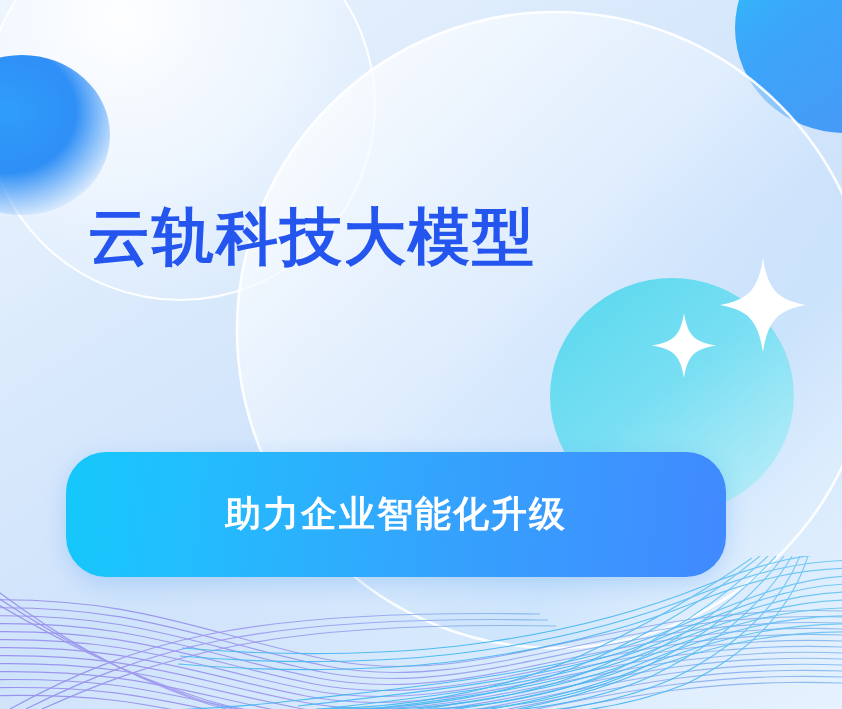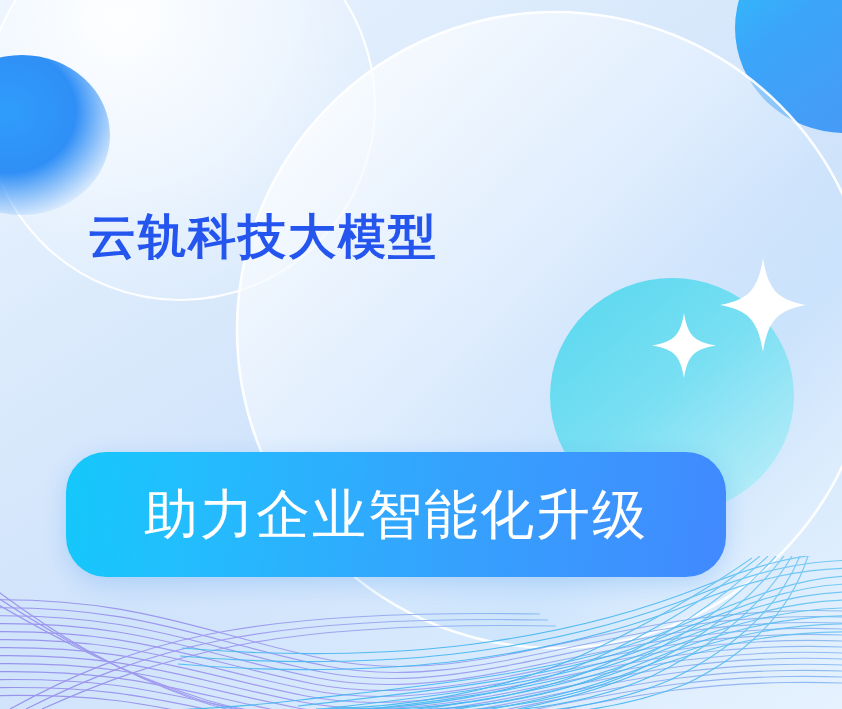--- a/index.html
+++ b/index.html
@@ -34,21 +34,21 @@
 
   .headline {
     position: absolute;
     left: 88px;
     top: 186px;
     width: 640px;
   }
 
   .headline-line {
     display: block;
-    font-size: 48px;
+    font-size: 62px;
     line-height: 102px;
     font-weight: 700;
     color: #2455ee;
     letter-spacing: 2px;
     white-space: nowrap;
     font-family: "Liberation Sans", "DejaVu Sans", sans-serif;
   }
 
   .cta-button {
     position: absolute;
@@ -61,22 +61,22 @@
     background: linear-gradient(97deg, #14c8fb 0%, #22befd 18%, #35a2fd 58%, #4189ff 100%);
     display: flex;
     align-items: center;
     justify-content: center;
     cursor: pointer;
     padding: 0;
     box-shadow: 0 6px 22px rgba(40,130,240,0.22);
   }
 
   .cta-label {
-    font-size: 54px;
-    font-weight: 400;
+    font-size: 36px;
+    font-weight: 700;
     color: #ffffff;
     letter-spacing: 2px;
     line-height: 1;
     white-space: nowrap;
     font-family: "Liberation Sans", "DejaVu Sans", sans-serif;
     padding-bottom: 2px;
   }
 </style>
 </head>
 <body>

